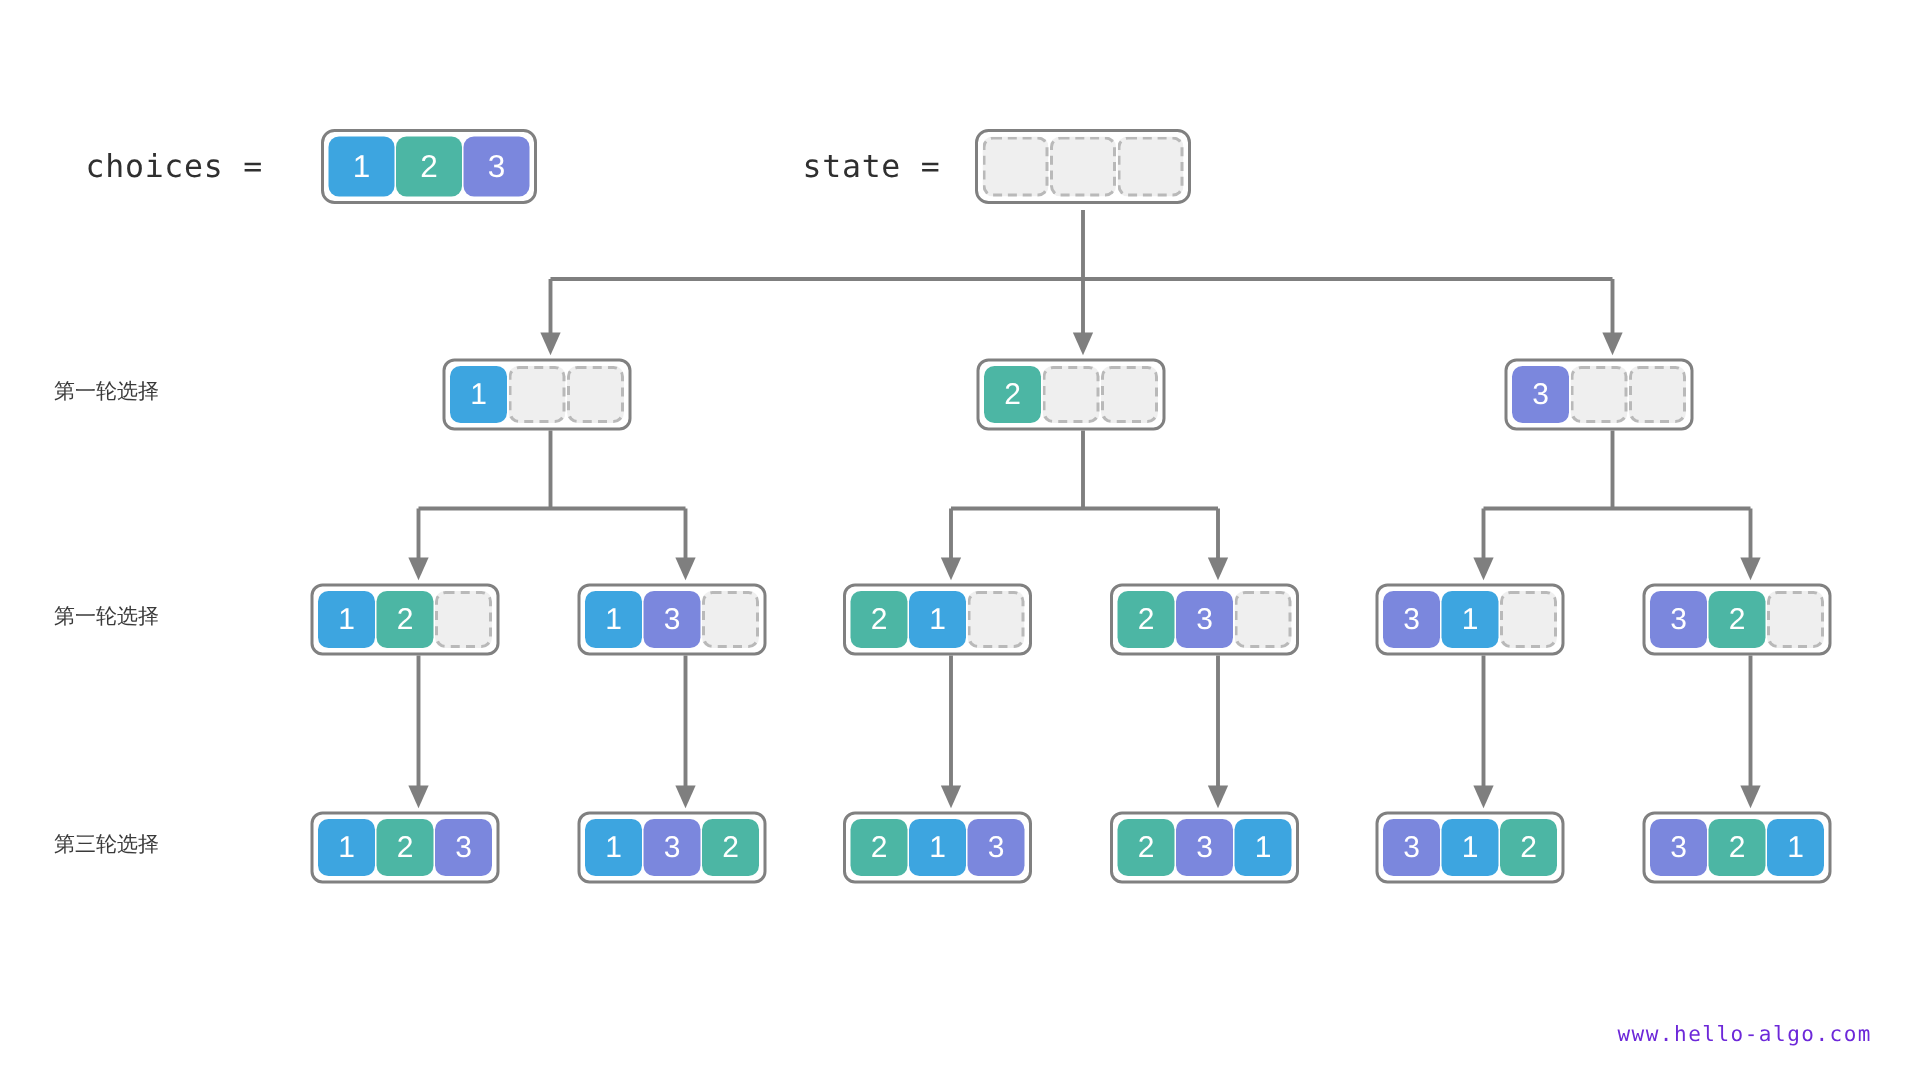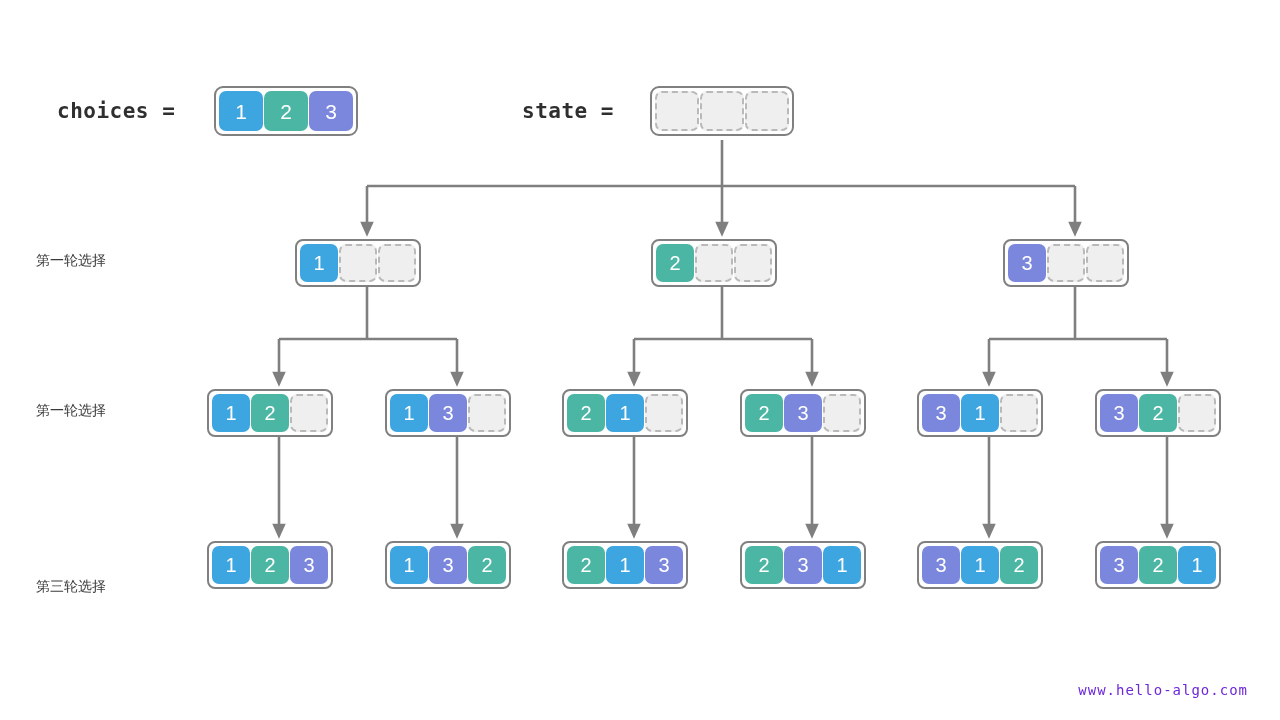--- a/index.html
+++ b/index.html
@@ -31,21 +31,21 @@
     top: 0;
     width: 1280px;
     height: 720px;
     pointer-events: none;
   }
 
   
   .var-label {
     position: absolute;
     font-family: "DejaVu Sans Mono", "Liberation Mono", monospace;
-    font-weight: bold;
+    font-weight: normal;
     font-size: 21px;
     letter-spacing: 0.5px;
     color: #2f2f2f;
     white-space: nowrap;
     line-height: 1;
   }
 
   
   .row-label {
     position: absolute;
@@ -162,31 +162,31 @@
   </svg>
 
   <div class="var-label" style="left:57px; top:101px;">choices =</div>
 
   <div class="node" id="choices-node" style="left:214px; top:86px;">
       <div class="cell blue">1</div>
       <div class="cell teal">2</div>
       <div class="cell purple">3</div>
     </div>
 
-  <div class="var-label" style="left:522px; top:101px;">state =</div>
+  <div class="var-label" style="left:535px; top:101px;">state =</div>
 
   <div class="node" id="state-node" style="left:650px; top:86px;">
       <div class="cell empty"></div>
       <div class="cell empty"></div>
       <div class="cell empty"></div>
     </div>
 
   <div class="row-label" style="left:36px; top:253px;">第一轮选择</div>
   <div class="row-label" style="left:36px; top:403px;">第一轮选择</div>
-  <div class="row-label" style="left:36px; top:579px;">第三轮选择</div>
+  <div class="row-label" style="left:36px; top:555px;">第三轮选择</div>
 
   <div class="node small" style="left:295px; top:239px;">
       <div class="cell blue">1</div>
       <div class="cell empty"></div>
       <div class="cell empty"></div>
     </div>
   <div class="node small" style="left:651px; top:239px;">
       <div class="cell teal">2</div>
       <div class="cell empty"></div>
       <div class="cell empty"></div>

